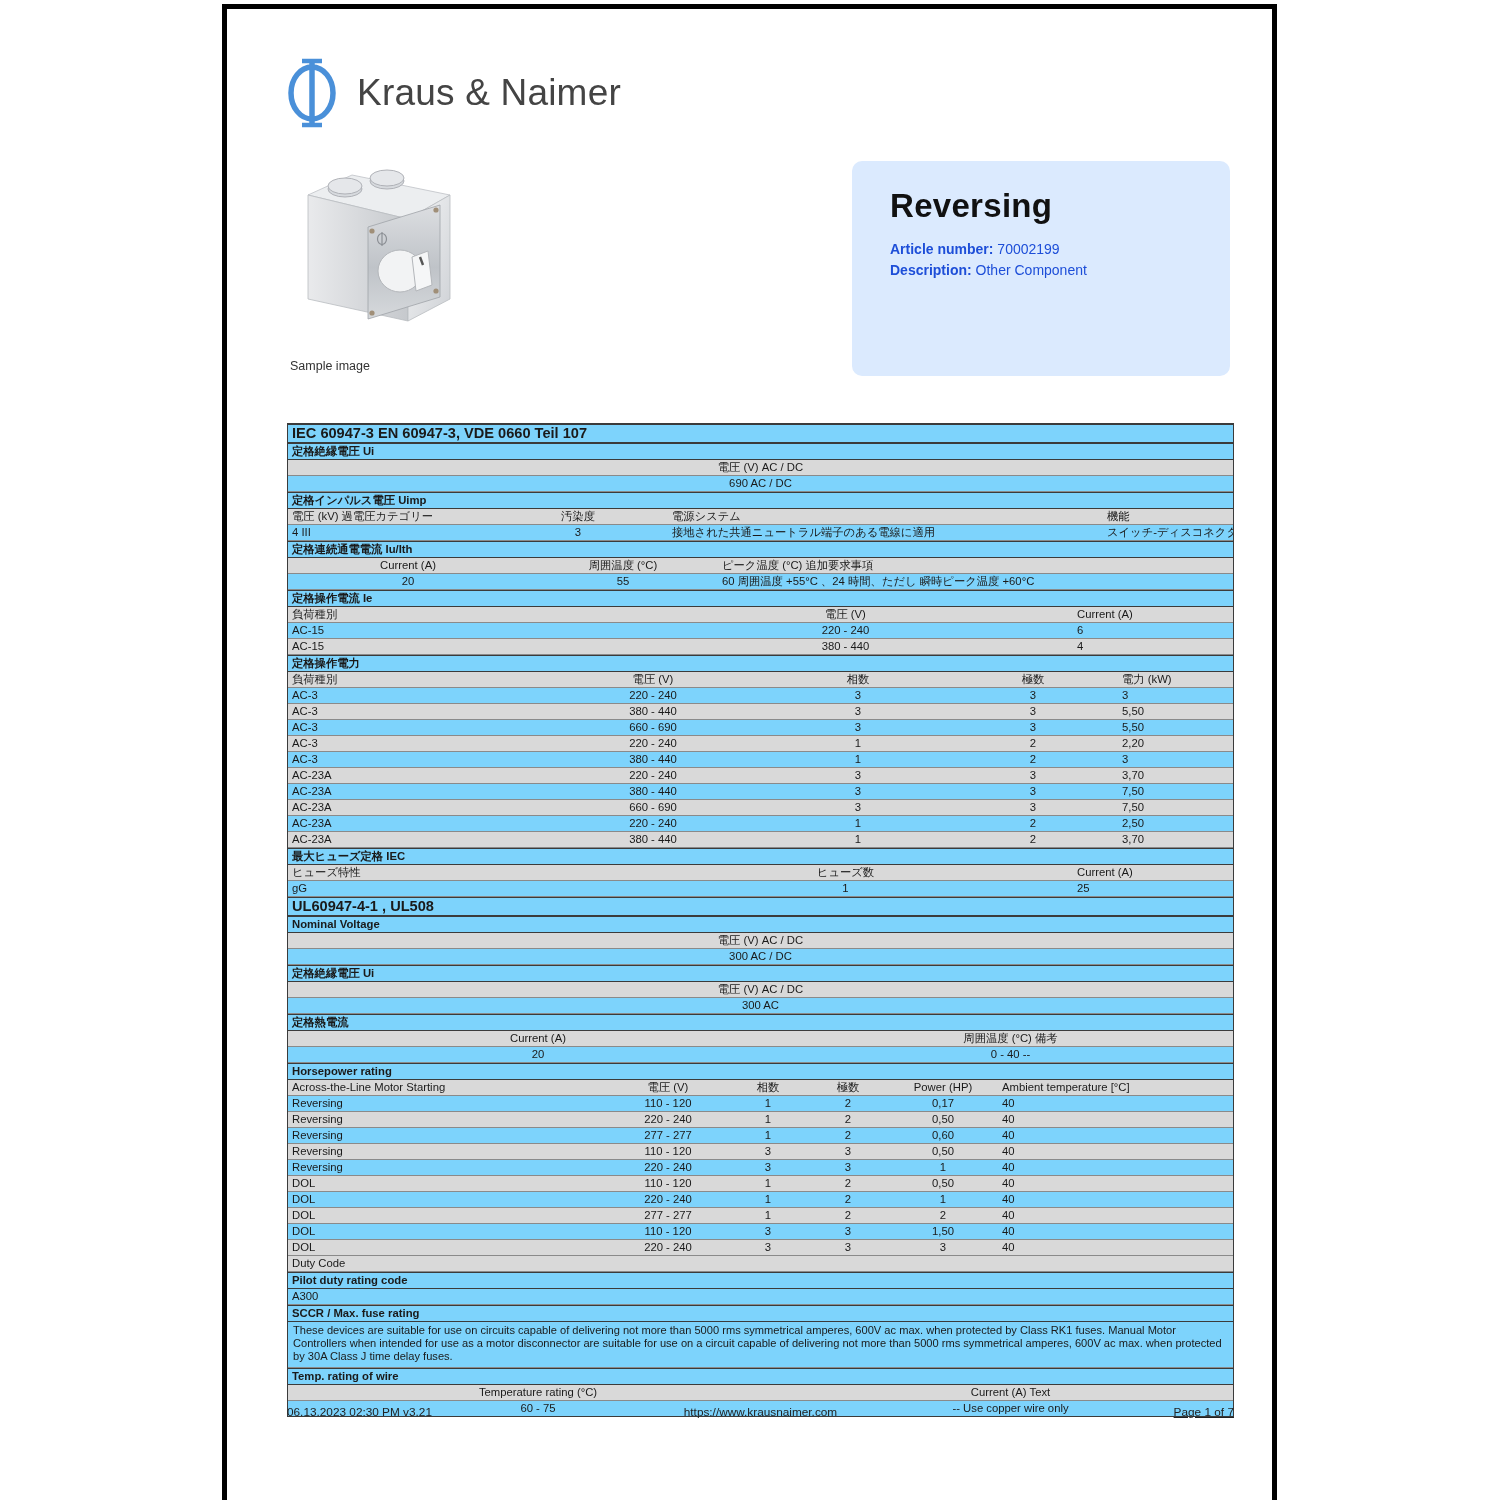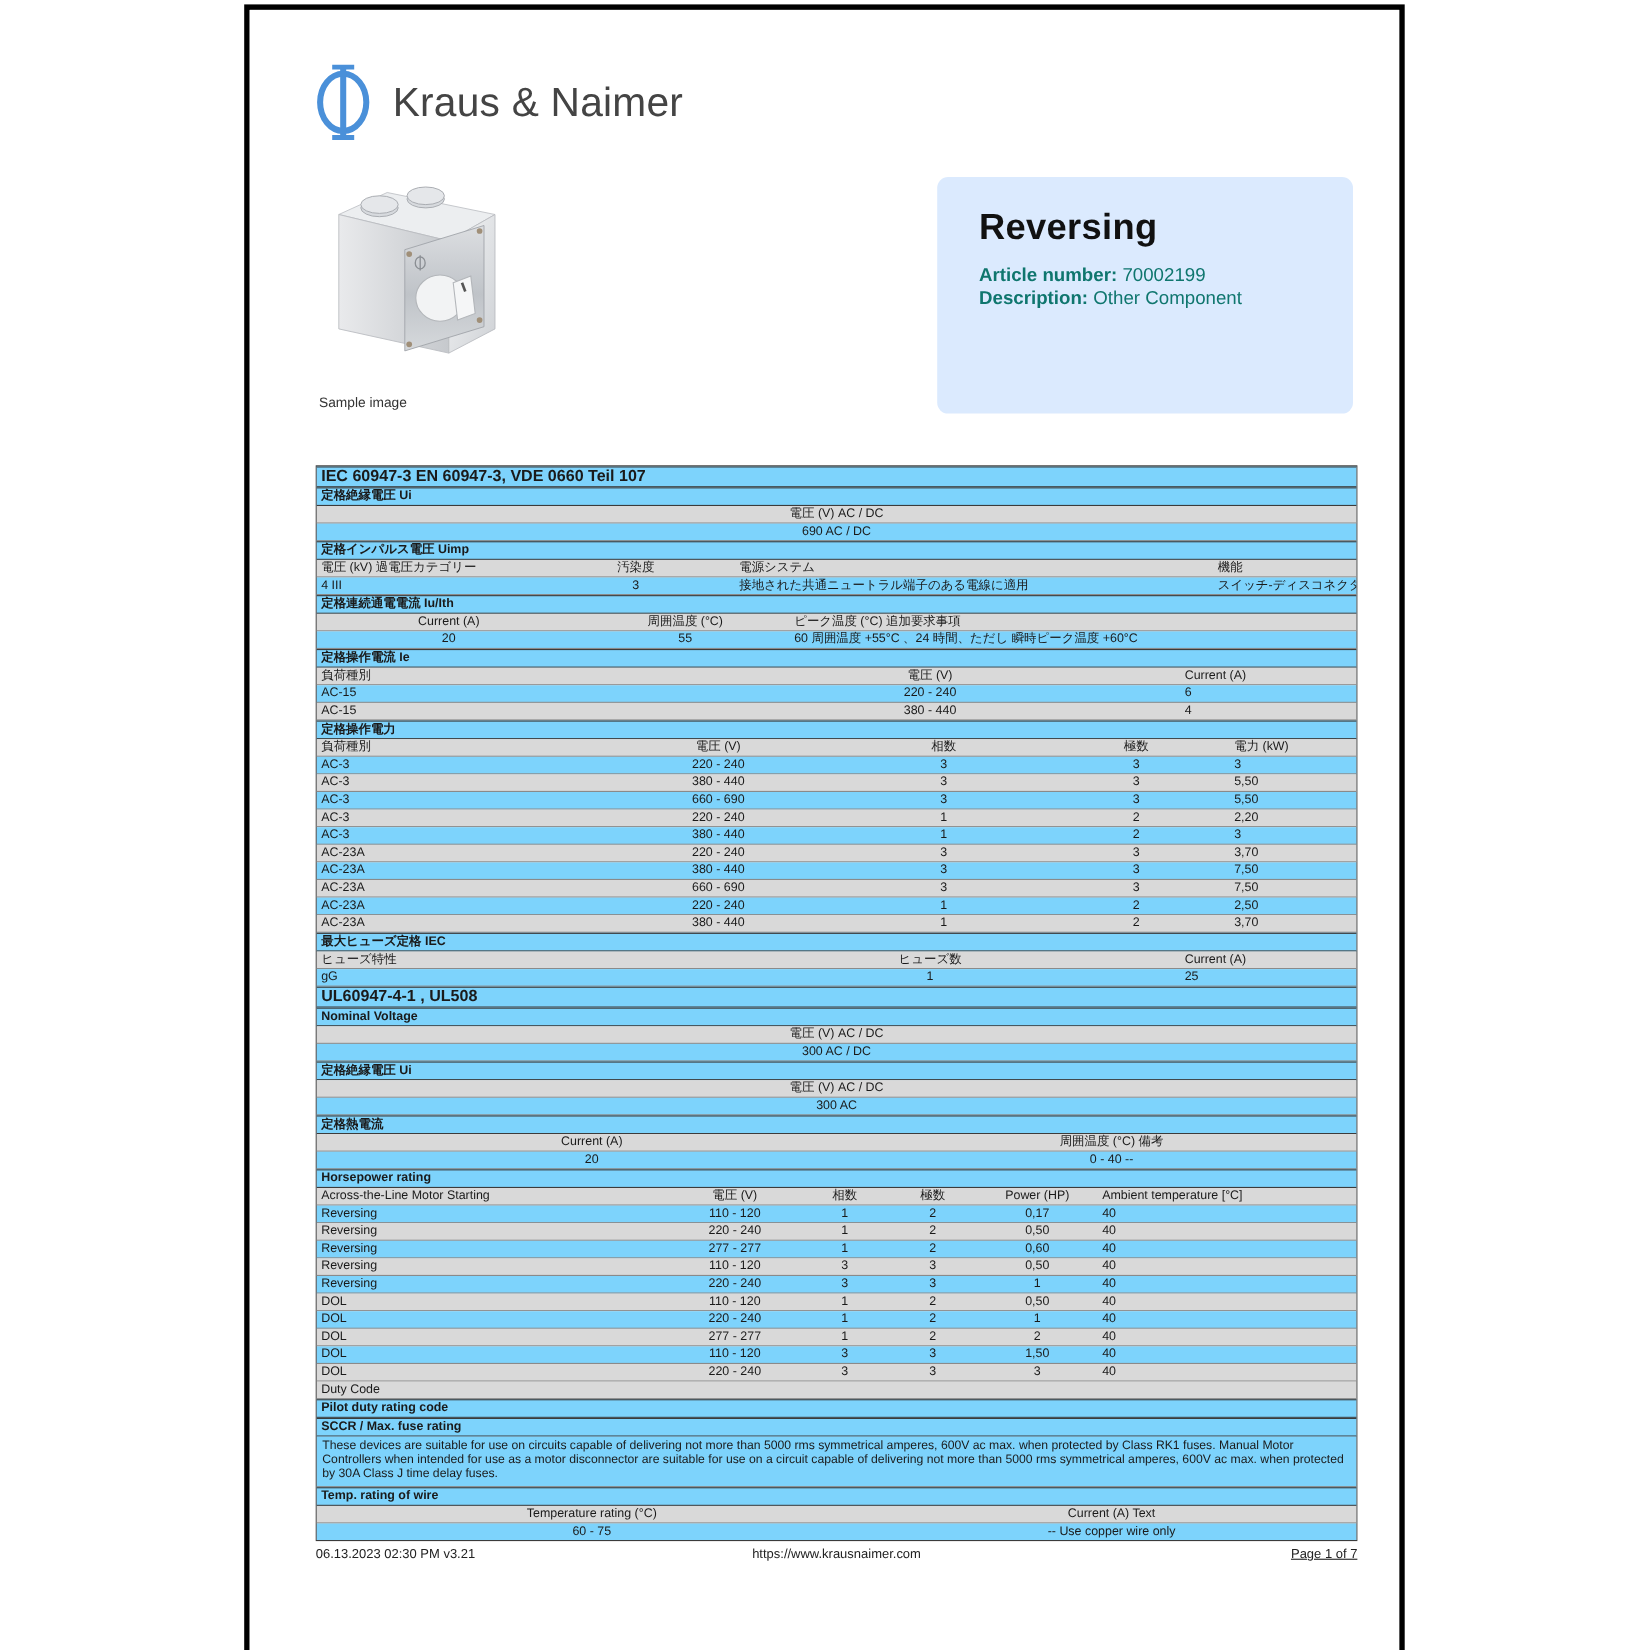--- a/index.html
+++ b/index.html
@@ -15,21 +15,21 @@
   .brand{position:absolute;left:58px;top:48px;display:flex;align-items:center;gap:18px;}
   .brand-logo{width:54px;height:72px;display:block;}
   .brand-name{font-size:37px;color:#444444;letter-spacing:.2px;font-weight:400;}
 
   .product-shot{position:absolute;left:63px;top:150px;width:180px;height:185px;}
   .sample-caption{position:absolute;left:63px;top:350px;font-size:12.5px;color:#333333;}
 
   .ds-box{position:absolute;left:625px;top:152px;width:378px;height:215px;
     background:#dbeafe;border-radius:10px;}
   .ds-title{position:absolute;left:38px;top:26px;font-size:33px;font-weight:700;color:#111111;letter-spacing:.3px;}
-  .ds-meta{position:absolute;left:38px;top:78px;font-size:17px;line-height:21px;color:#0f766e;}
+  .ds-meta{position:absolute;left:38px;top:78px;font-size:14px;line-height:21px;color:#1d4ed8;}
   .ds-meta b{font-weight:700;}
 
   
   .spec-table{position:absolute;left:60px;top:414px;width:947px;
     border:1px solid #3b3b3b;border-bottom:1px solid #3b3b3b;box-sizing:border-box;}
   .row{display:flex;width:100%;box-sizing:border-box;
        border-bottom:1px solid #8a8a8a;font-size:11.3px;line-height:13px;
        min-height:14.6px;align-items:center;}
   .row.grey{background:#d9d9d9;}
   .row.white{background:#7dd3fc;}
@@ -411,20 +411,23 @@
       <div class="c ctr" style="width:110px">3</div>
       <div class="c r" style="width:235px">40</div>
     </div>
 
     <div class="row hdr">
       <div class="c l grow">Duty Code</div>
     </div>
     <div class="row sect white">
       <div class="c l grow">Pilot duty rating code</div>
     </div>
+    <div class="row white">
+      <div class="c l grow">A300</div>
+    </div>
 
     <div class="row sect white">
       <div class="c l grow">SCCR / Max. fuse rating</div>
     </div>
     <div class="row white para">
       <div class="para-text grow">These devices are suitable for use on circuits capable of delivering not more than 5000 rms symmetrical amperes, 600V ac max. when protected by Class RK1 fuses. Manual Motor Controllers when intended for use as a motor disconnector are suitable for use on a circuit capable of delivering not more than 5000 rms symmetrical amperes, 600V ac max. when protected by 30A Class J time delay fuses.</div>
     </div>
 
     <div class="row sect white">
       <div class="c l grow">Temp. rating of wire</div>

